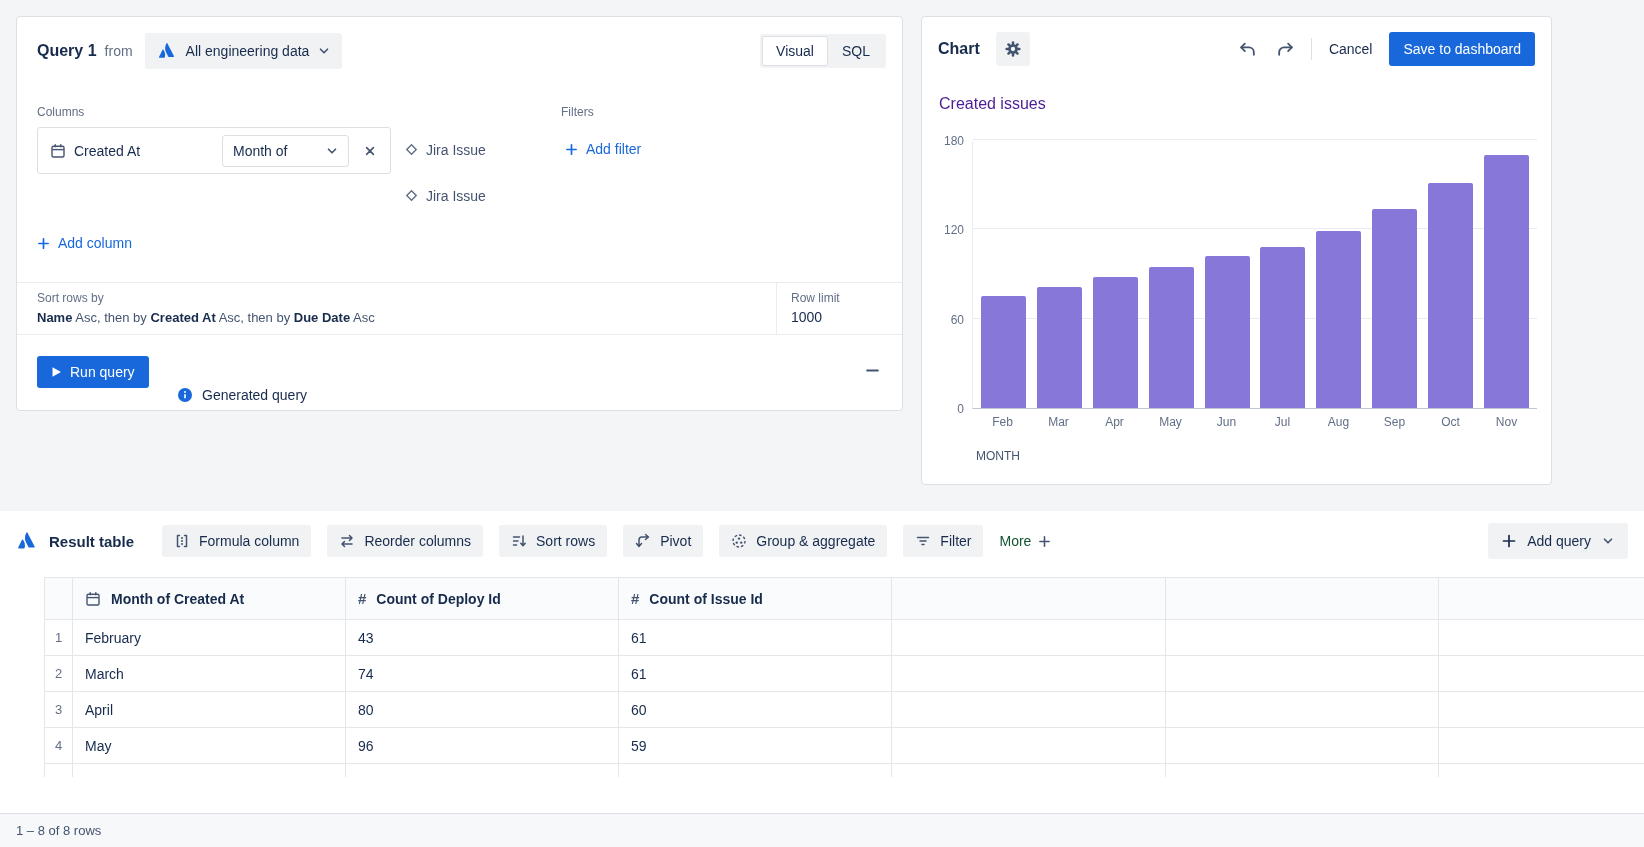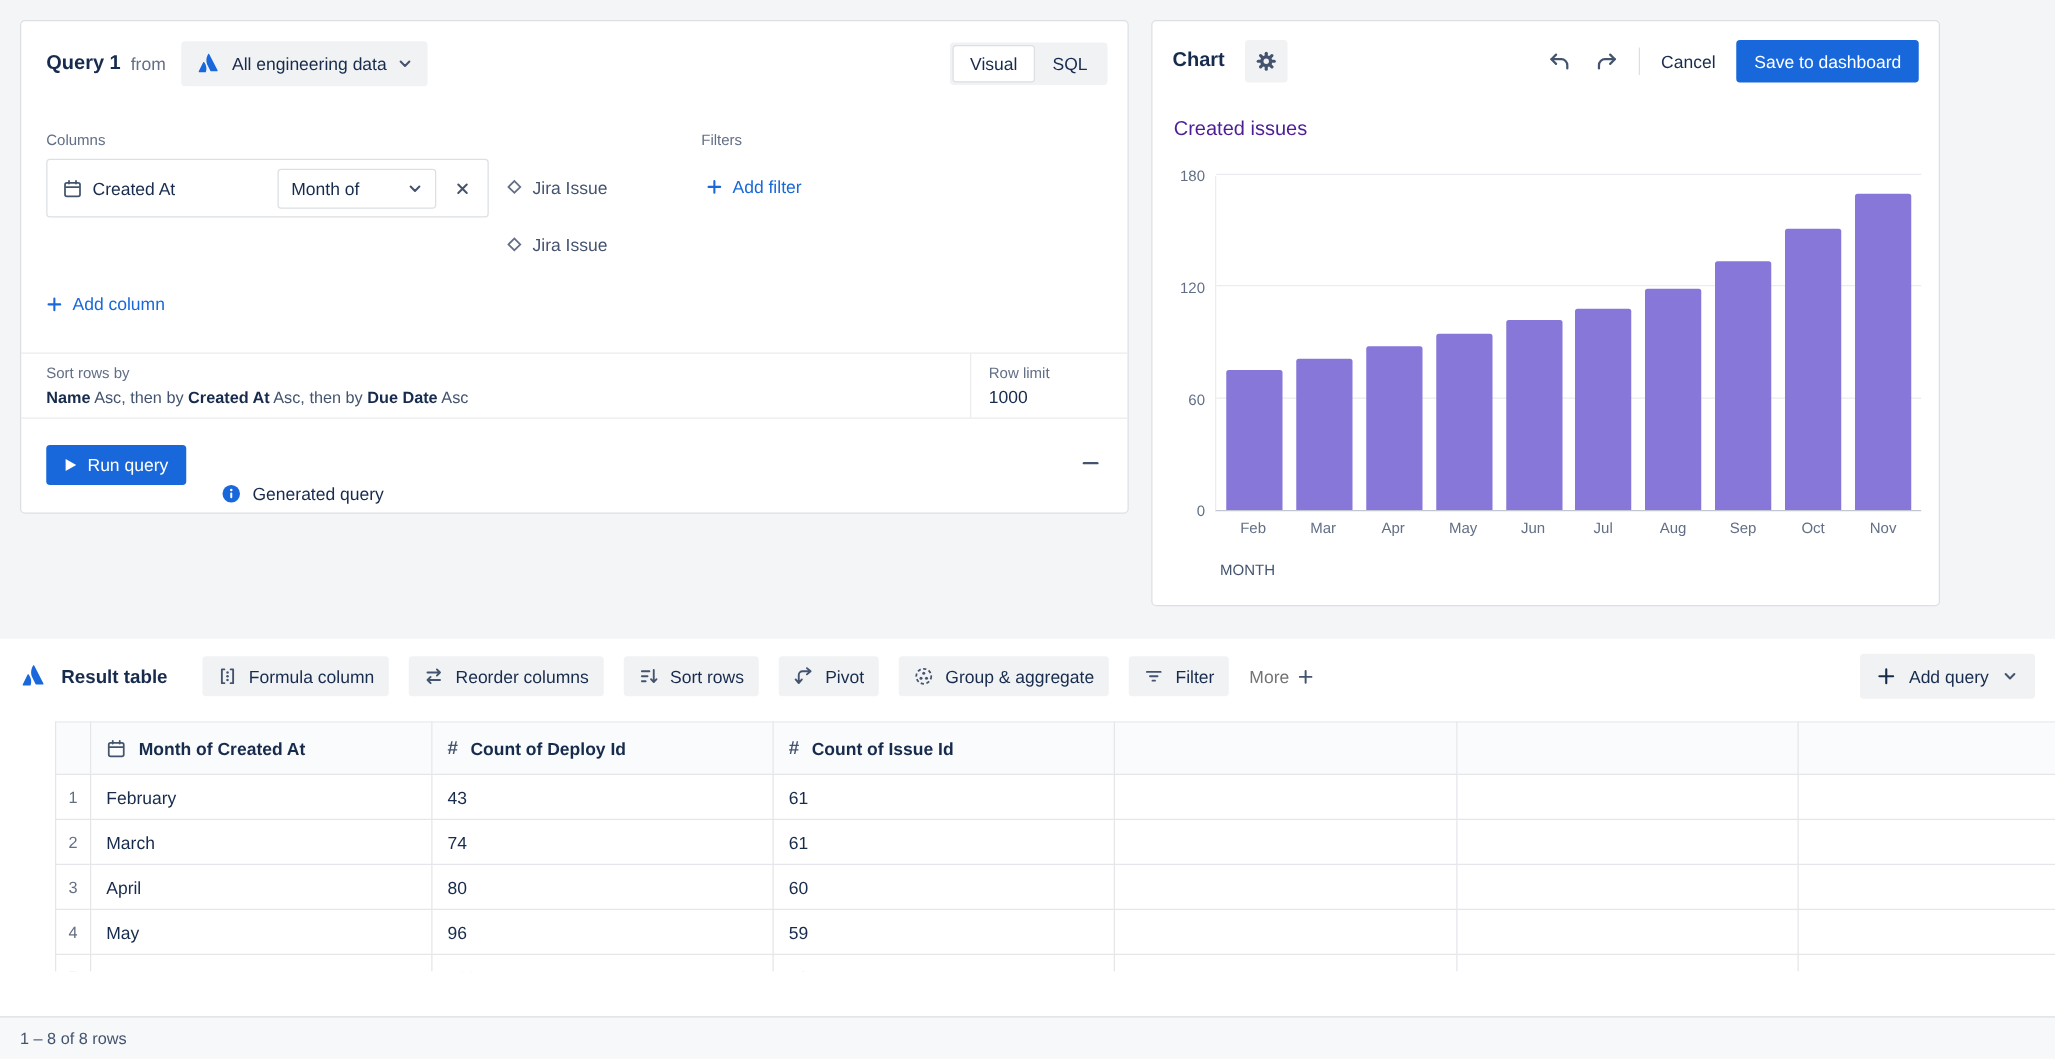--- a/index.html
+++ b/index.html
@@ -76,21 +76,21 @@
   .x-labels { position:absolute; left:34px; top:290px; width:565px; display:flex; justify-content:space-between; padding:0 8px; }
   .x-tick { width:45px; text-align:center; font-size:12px; color:#626f86; }
   .x-axis-title { position:absolute; left:38px; top:324px; font-size:12px; color:#44546f; }
 
   
   .result-section { position:absolute; left:0; top:511px; width:1644px; height:336px; background:#fff; }
   .toolbar { position:absolute; left:16px; top:12px; right:16px; height:36px; display:flex; align-items:center; gap:16px; }
   .rt-title-group { display:flex; align-items:center; gap:11px; margin-right:12px; }
   .rt-title { font-size:15px; font-weight:700; }
   .tool-btn { display:flex; align-items:center; gap:9px; height:32px; padding:0 12px; background:#f1f2f4; border:none; border-radius:3px; font-size:14px; color:#172b4d; }
-  .more-btn { display:flex; align-items:center; gap:7px; background:none; border:none; font-size:14px; color:#737373;justify-content:flex-end; }
+  .more-btn { display:flex; align-items:center; gap:7px; background:none; border:none; font-size:14px; color:#14532d;justify-content:flex-end; }
   .add-query-btn { margin-left:auto; display:flex; align-items:center; gap:11px; height:36px; padding:0 14px; background:#f1f2f4; border:none; border-radius:3px; font-size:14px; font-weight:500; color:#172b4d; }
 
   .table-wrap { position:absolute; left:16px; top:66px; width:1628px; height:200px; overflow:hidden;padding-left:28px; }
   table { border-collapse:collapse; table-layout:fixed; width:1628px; }
   th, td { border:1px solid #e4e6ea; overflow:hidden; white-space:nowrap; }
   th { height:42px; background:#fafbfc; font-size:14px; font-weight:600; text-align:left; padding:0 12px; color:#172b4d; }
   td { height:36px; font-size:14px; padding:0 12px; background:#fff; color:#172b4d; }
   td.rownum { color:#626f86; font-size:13px; text-align:center; padding:0; }
   .hdr-inner { display:flex; align-items:center; gap:10px; }
   .hdr-icon { display:flex; align-items:center; }

